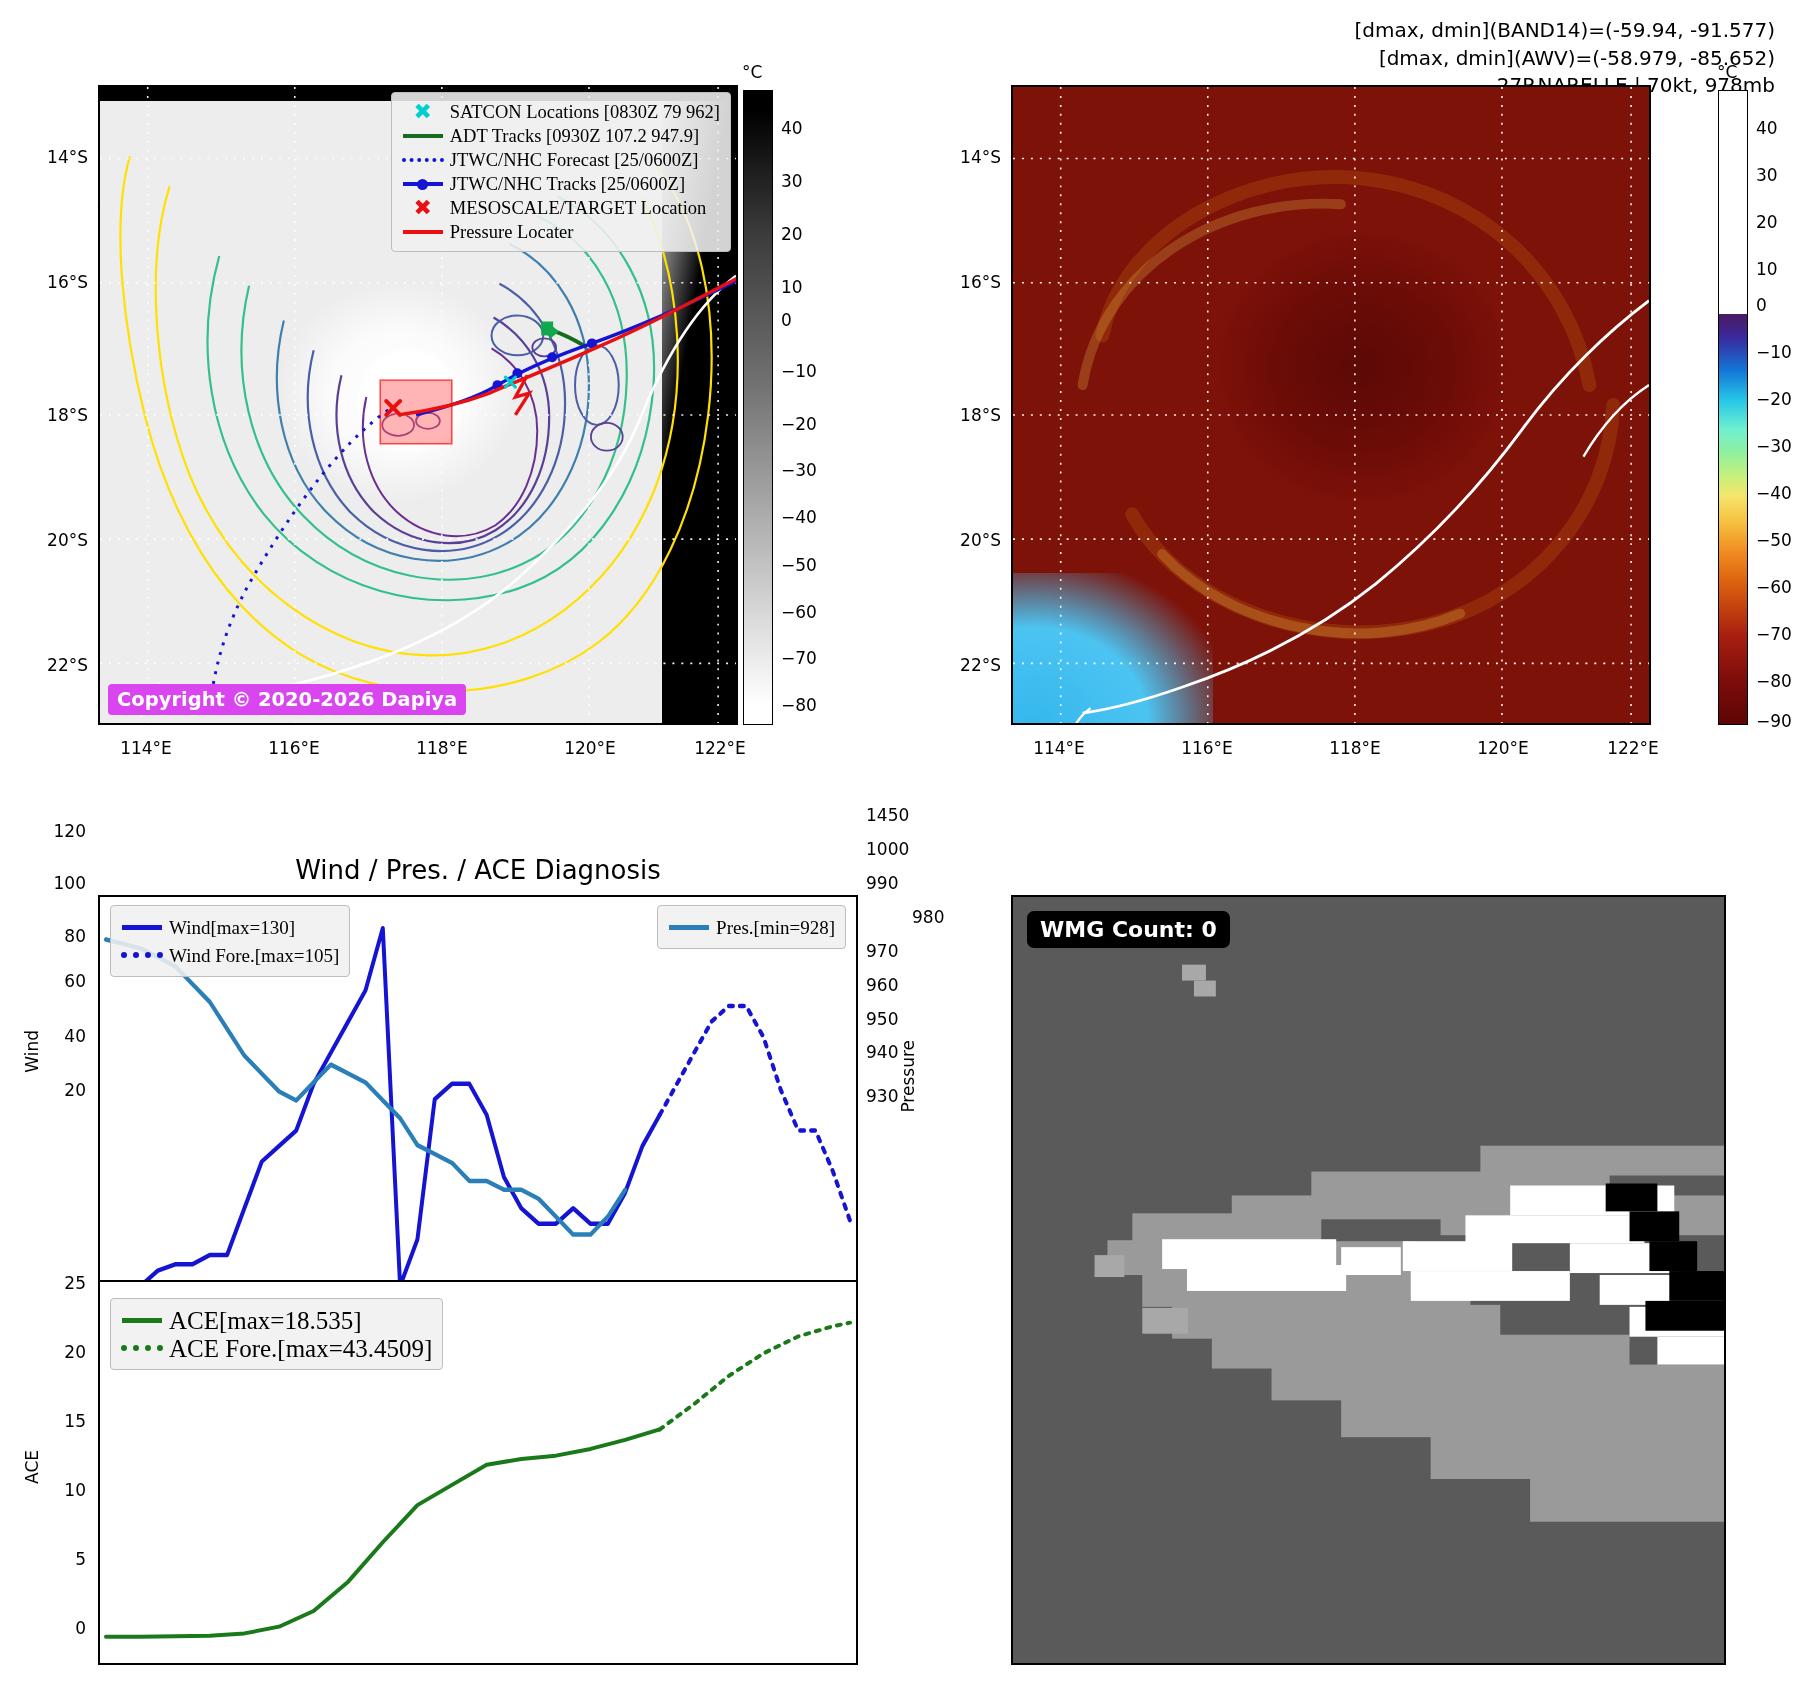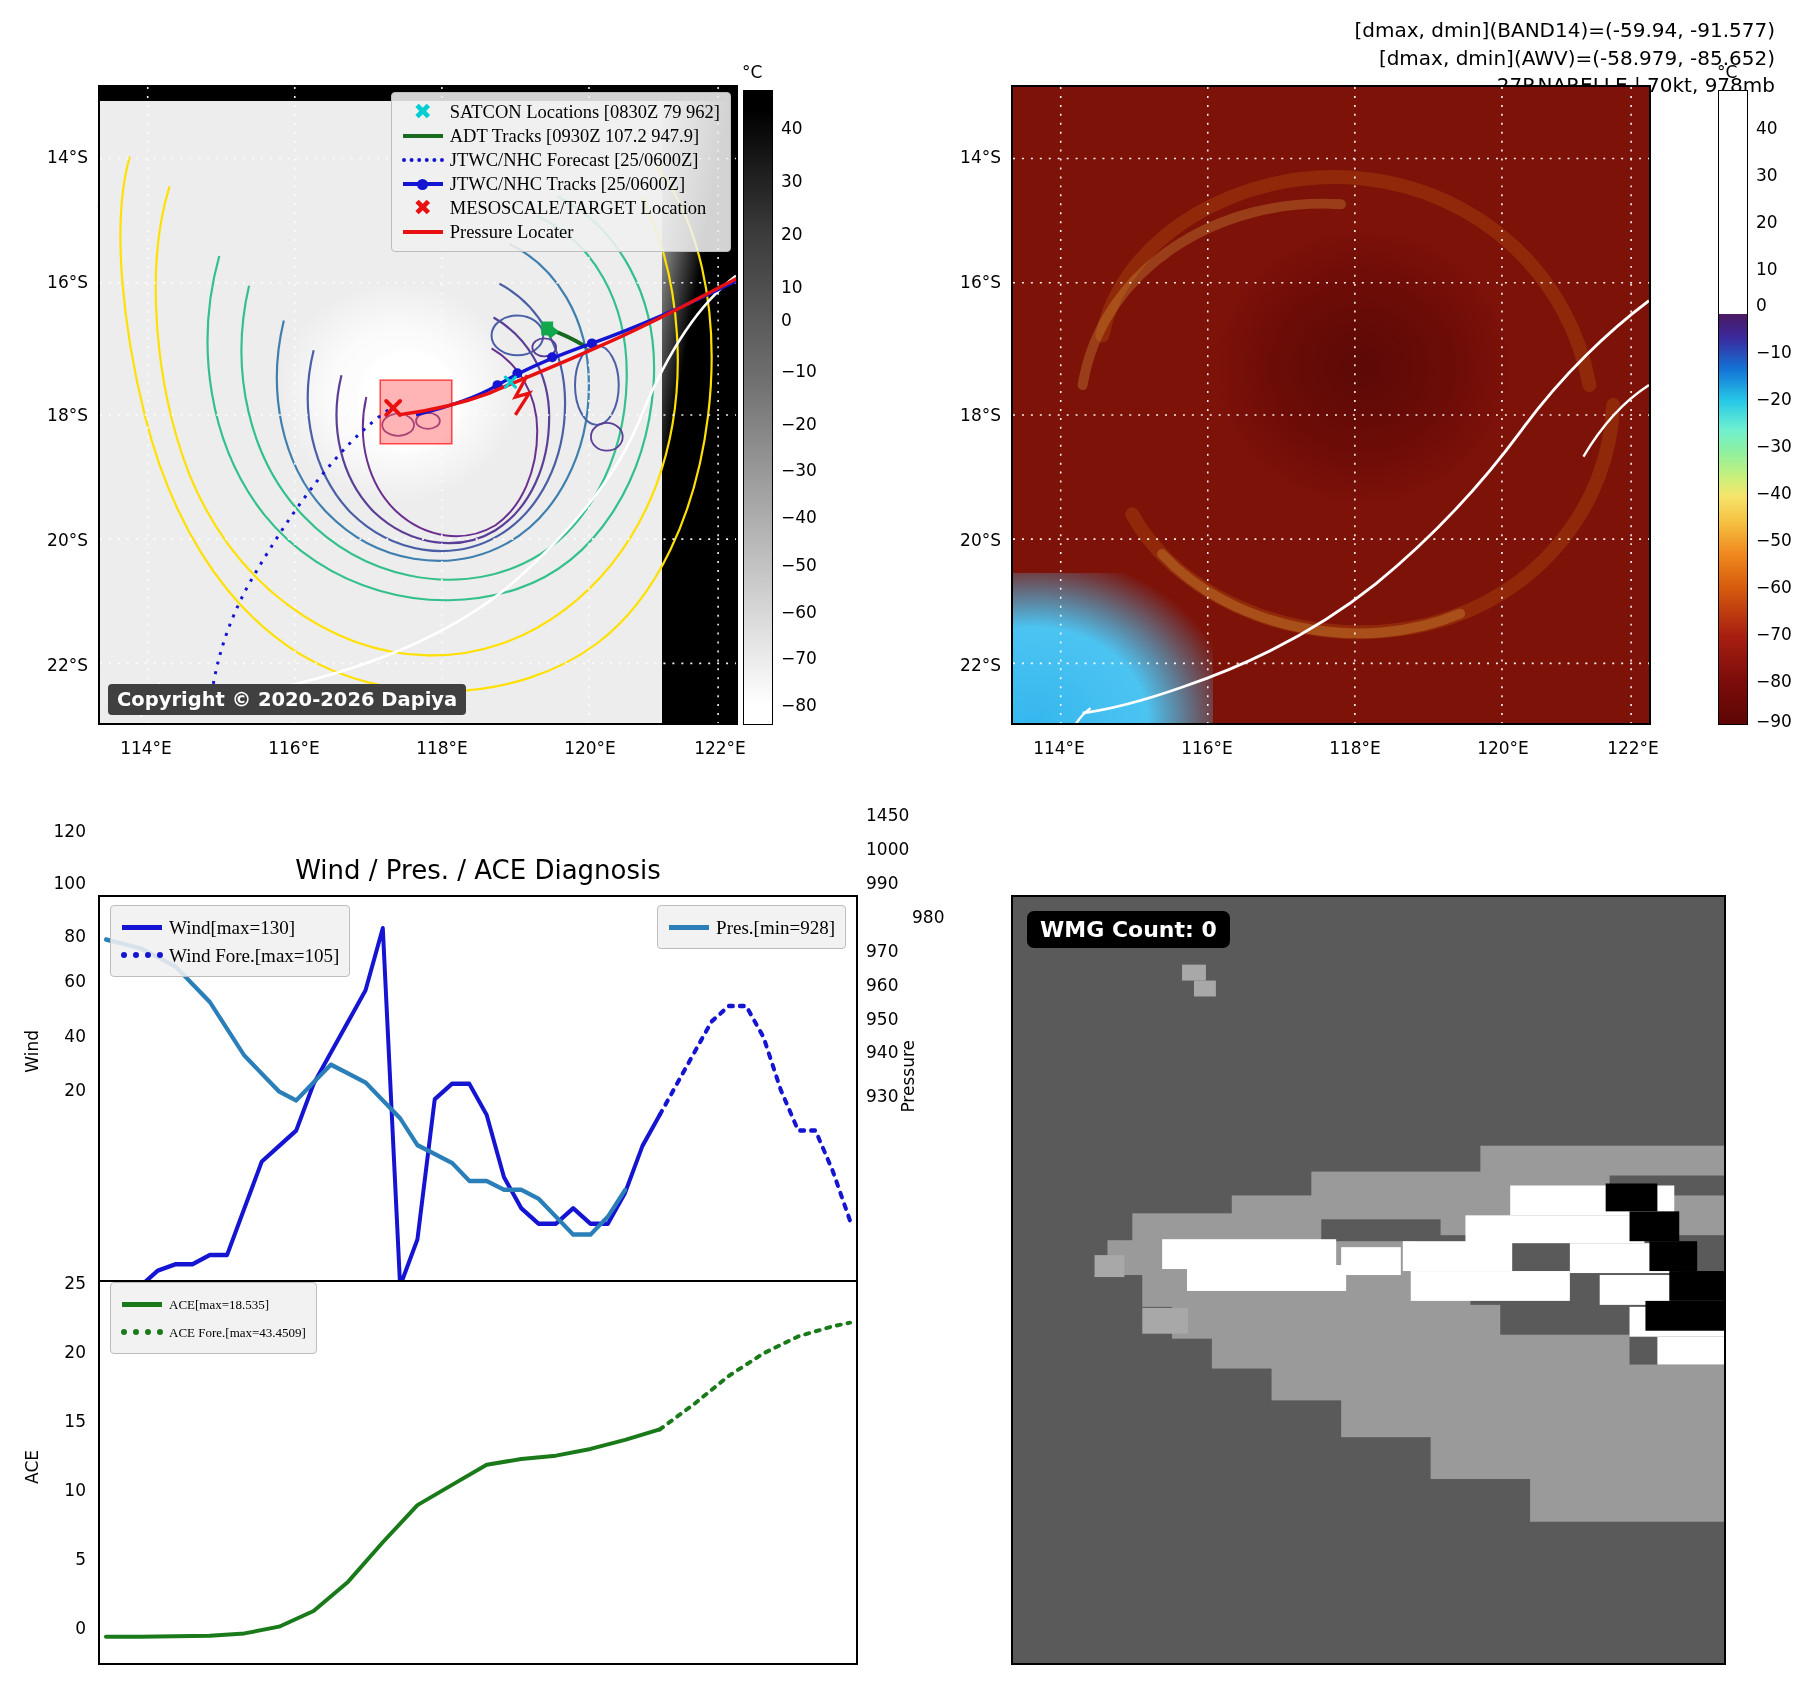--- a/index.html
+++ b/index.html
@@ -40,21 +40,21 @@
   .mpl-legend .row{display:flex;align-items:center;height:24px;}
   .mpl-legend .key{width:46px;flex:0 0 46px;display:flex;align-items:center;justify-content:center;height:100%;}
   .mpl-legend .lbl{white-space:nowrap;padding-left:4px;font-family:Liberation Serif, serif;}
   .ln{display:block;width:40px;height:3.2px;}
   .ln.dotted{height:0;border-top:4px dotted;width:42px;}
   .ln.withdot{position:relative;}
   .ln.withdot::after{content:"";position:absolute;left:50%;top:50%;width:11px;height:11px;
      margin:-5.5px 0 0 -5.5px;border-radius:50%;background:currentColor;}
   .xmark{font-weight:bold;font-size:22px;line-height:1;}
 
-  .copyright{position:absolute;left:8px;bottom:8px;background:#404040;color:#fff;
+  .copyright{position:absolute;left:8px;bottom:8px;background:#d946ef;color:#fff;
      font-weight:bold;font-size:19.5px;padding:4px 9px;border-radius:4px;z-index:40;white-space:nowrap;}
 
   
   .tickx{position:absolute;font-size:17px;transform:translateX(-50%);white-space:nowrap;}
   .ticky{position:absolute;font-size:17px;transform:translateY(-50%);text-align:right;white-space:nowrap;}
   .cbtick{position:absolute;font-size:17px;transform:translateY(-50%);white-space:nowrap;}
   .cbunit{position:absolute;font-size:17px;white-space:nowrap;}
 
   
   .cbar{position:absolute;border:1px solid #000;box-sizing:border-box;}
@@ -367,21 +367,21 @@
   <div class="cbtick abs" style="left:866px;top:849px;">1000</div>
   <div class="cbtick abs" style="left:866px;top:815px;">1450</div>
 
   <div class="panel" id="ace-panel">
     <svg class="plot" viewBox="0 0 760 385" preserveAspectRatio="none">
       <g id="ace-lines">
           <path d="M6.0,358.5 L40.8,358.5 L75.6,357.9 L110.4,357.4 L145.2,355.1 L180.0,348.3 L214.7,332.4 L249.5,302.8 L284.3,263.0 L319.1,225.5 L353.9,205.0 L388.7,184.6 L423.5,178.9 L458.3,175.5 L493.1,168.7 L527.9,159.6 L562.7,149.0 " fill="none" stroke="#1a7a1a" stroke-width="4" stroke-linejoin="round" stroke-linecap="round"></path>
           <path d="M562.7,149.0 L597.4,123.2 L632.2,94.8 L667.0,72.1 L701.8,55.0 L736.6,44.8 L754.0,41.1 " fill="none" stroke="#1a7a1a" stroke-width="4" stroke-linejoin="round" stroke-linecap="round" stroke-dasharray="4,7"></path>
         </g>
     </svg>
-    <div class="mpl-legend" style="left:10px;top:0;font-size:13px;">
+    <div class="mpl-legend" style="left:10px;top:16px;font-size:25px;">
       <div class="row" style="height:28px;">
         <span class="key">
             <span class="ln" style="background:#1a7a1a;height:5px;"></span>
           </span>
         <span class="lbl">ACE[max=18.535]</span>
       </div>
       <div class="row" style="height:28px;">
         <span class="key">
             <span class="ln dotted" style="border-top-width:6px;border-color:#1a7a1a;"></span>
           </span>

